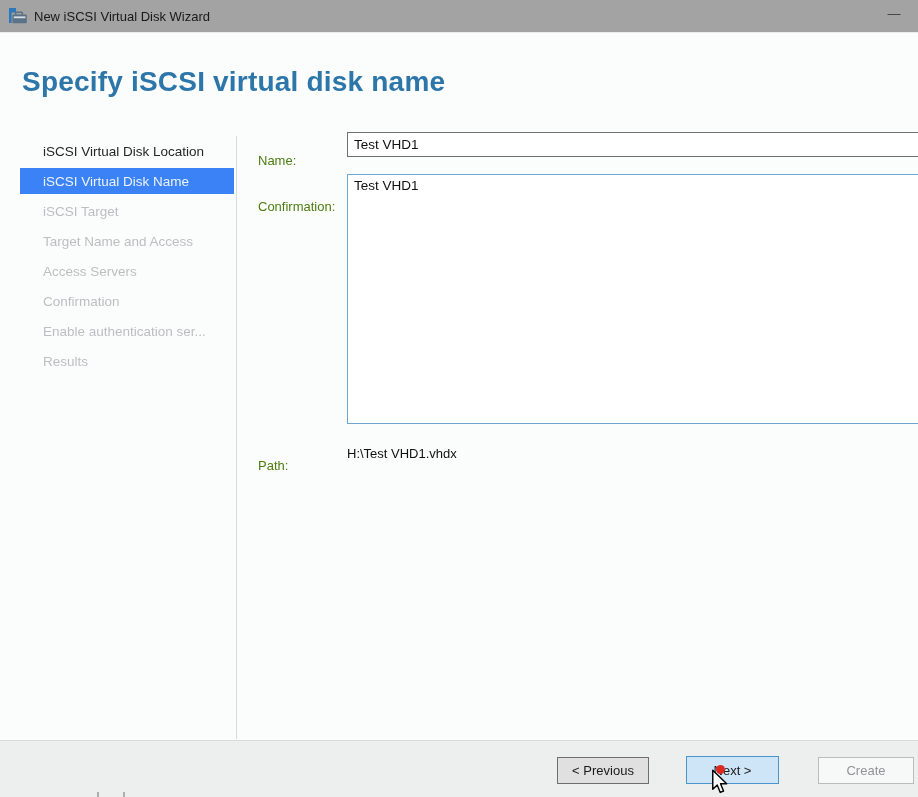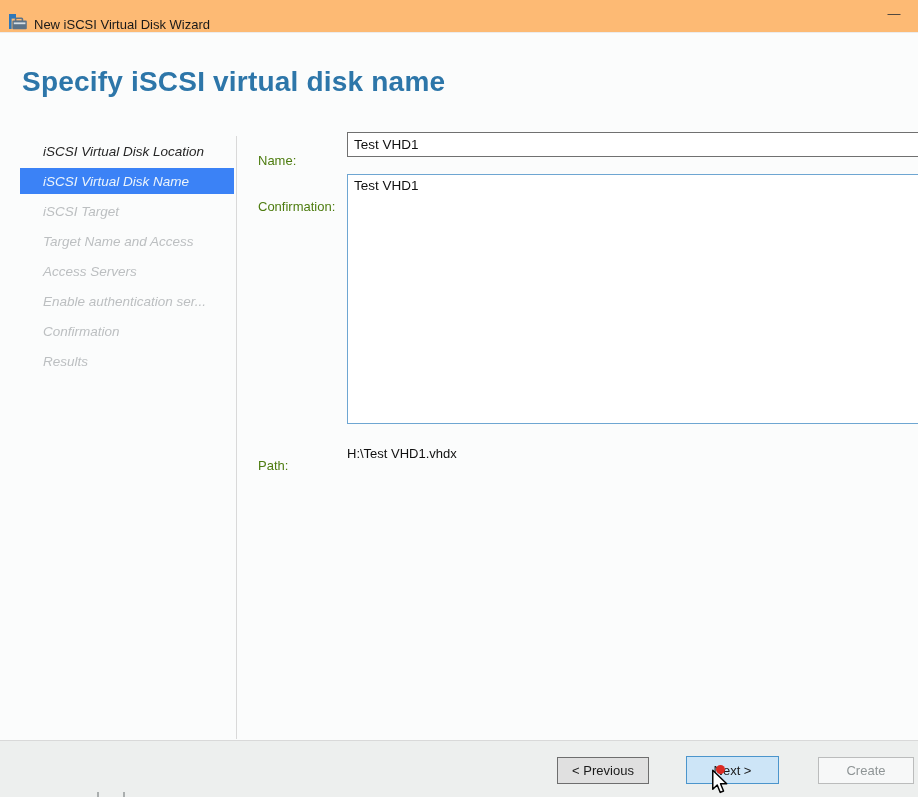--- a/index.html
+++ b/index.html
@@ -6,38 +6,38 @@
   html,body { width:918px; height:797px; }
   body {
     position:relative; overflow:hidden;
     background:#fbfcfc;
     font-family:"Liberation Sans", sans-serif;
     color:#1b1b1b;
   }
   
   .titlebar {
     position:absolute; left:0; top:0; width:918px; height:33px;
-    background:#fdba74; border-bottom:1px solid #ececec;
-    display:flex; align-items:flex-end;
+    background:#a3a3a3; border-bottom:1px solid #ececec;
+    display:flex; align-items:center;
   }
   .titlebar .app-icon { margin-left:8px; width:20px; height:20px; flex:0 0 auto; }
   .titlebar .title-text { margin-left:6px; font-size:13px; color:#191919; }
   .min-btn {
     position:absolute; right:6px; top:0; width:36px; height:30px;
     text-align:center; line-height:28px; font-size:13px; color:#3a3a3a;
     cursor:default; user-select:none;
   }
   
   .page-heading {
     position:absolute; left:22px; top:66px;
     font-size:28px; font-weight:700; letter-spacing:0.2px;
     color:#2d76a9;
   }
   
-  .sidebar { position:absolute; left:20px; top:138px; width:214px;font-style:italic; }
+  .sidebar { position:absolute; left:20px; top:138px; width:214px; }
   .step {
     height:26px; margin-bottom:4px; width:214px;
     display:flex; align-items:center; padding-left:23px;
     font-size:13.5px; color:#262626; white-space:nowrap; overflow:hidden;
   }
   .step.active { background:#3b82f6; color:#ecf4fb; }
   .step.disabled { color:#bcbfc1; }
   .vsep {
     position:absolute; left:236px; top:136px; width:1px; height:603px;
     background:#d9d9d9;
@@ -112,22 +112,22 @@
   </header>
 
   <h1 class="page-heading">Specify iSCSI virtual disk name</h1>
 
   <nav class="sidebar">
     <div class="step">iSCSI Virtual Disk Location</div>
     <div class="step active">iSCSI Virtual Disk Name</div>
     <div class="step disabled">iSCSI Target</div>
     <div class="step disabled">Target Name and Access</div>
     <div class="step disabled">Access Servers</div>
+    <div class="step disabled">Confirmation</div>
     <div class="step disabled">Enable authentication ser...</div>
-    <div class="step disabled">Confirmation</div>
     <div class="step disabled">Results</div>
   </nav>
   <div class="vsep"></div>
 
   <label class="field-label name-label">Name:</label>
   <input class="name-input" type="text" value="Test VHD1" style="">
 
   <label class="field-label desc-label">Confirmation:</label>
   <textarea class="desc-textarea" style="">Test VHD1</textarea>
 

